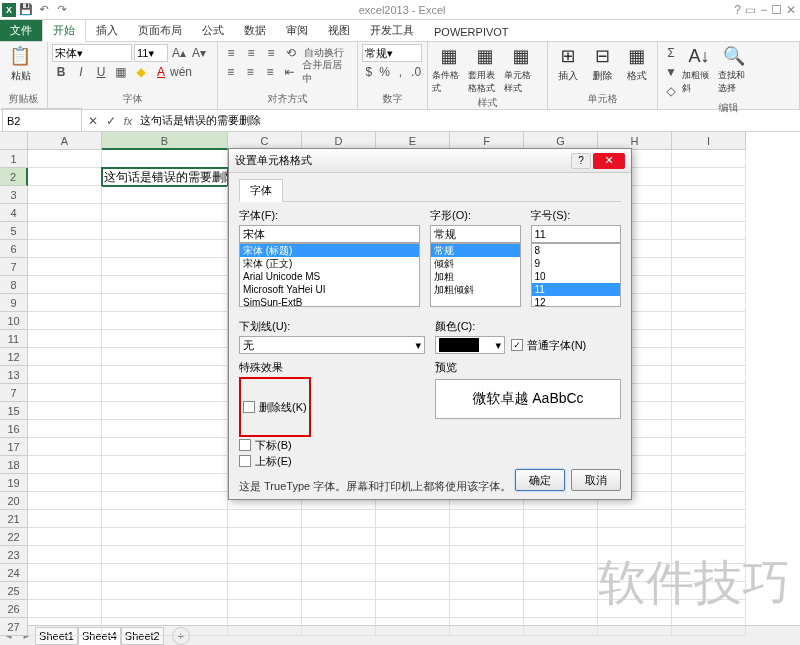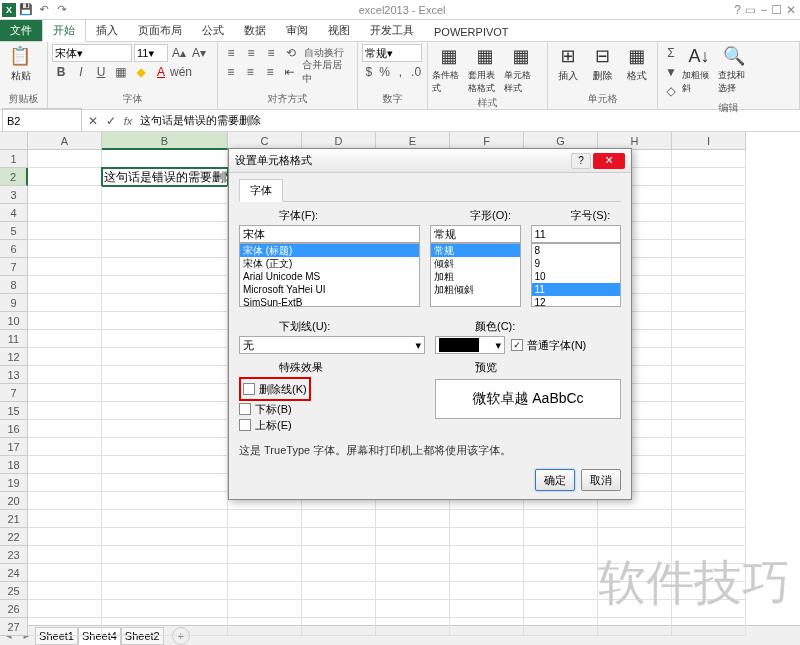--- a/index.html
+++ b/index.html
@@ -63,33 +63,33 @@
 .dialog { position: absolute; left: 228px; top: 148px; width: 404px; height: 352px; background: #f0f0f0; border: 1px solid #888; box-shadow: 2px 2px 8px rgba(0,0,0,0.3); font-size: 11px; }
 .dlg-title { height: 24px; background: linear-gradient(#fdfdfd,#e8e8e8); border-bottom: 1px solid #ccc; display: flex; align-items: center; padding: 0 6px; }
 .dlg-title .t { flex: 1; }
 .dlg-title .h { width: 20px; height: 16px; border: 1px solid #ccc; background: #eee; text-align: center; line-height: 14px; border-radius: 2px; margin-left: 2px; font-size: 10px; }
 .dlg-title .x { width: 32px; height: 16px; background: #e81123; color: #fff; text-align: center; line-height: 14px; border-radius: 2px; margin-left: 2px; font-size: 11px; }
 .dlg-body { padding: 6px 10px; }
 .dlg-tabs { display: flex; border-bottom: 1px solid #ccc; }
 .dlg-tab { padding: 3px 10px; border: 1px solid #ccc; border-bottom: 1px solid #fff; background: #fff; margin-bottom: -1px; }
 .dlg-grid { display: flex; gap: 10px; margin-top: 6px; }
 .dcol { flex: 1; }
-.dlbl { margin-bottom: 2px; margin-left: 40px; }
+.dlbl { margin-bottom: 2px; }
 .dinput { width: 100%; height: 18px; border: 1px solid #aaa; background: #fff; padding: 0 3px; display: flex; align-items: center; justify-content: space-between; }
 .dlist { width: 100%; height: 64px; border: 1px solid #aaa; background: #fff; overflow: hidden; }
 .dlist .item { padding: 0 3px; height: 13px; line-height: 13px; font-size: 10px; white-space: nowrap; }
 .dlist .item.sel { background: #3399ff; color: #fff; }
 .dsec { margin-top: 6px; }
-.redbox { border: 2px solid #d00; padding: 2px 2px; display: inline-block; }
+.redbox { border: 2px solid #d00; padding: 20px 2px; display: inline-block; }
 .chk { height: 16px; display: flex; align-items: center; gap: 4px; }
 .chk .box { width: 12px; height: 12px; border: 1px solid #888; background: #fff; display:flex; align-items:center; justify-content:center; font-size:9px; }
 .preview { border: 1px solid #aaa; background: #fff; height: 40px; display: flex; align-items: center; justify-content: center; font-size: 14px; margin-top: 4px; }
 .dlg-note { margin-top: 10px; color: #333; }
 .dlg-btns { position: absolute; right: 10px; bottom: 8px; display: flex; gap: 6px; }
-.dlg-btn { width: 40px; height: 22px; border: 1px solid #888; background: linear-gradient(#fdfdfd,#e4e4e4); border-radius: 2px; display: flex; align-items: center; justify-content: center; }
+.dlg-btn { width: 50px; height: 22px; border: 1px solid #888; background: linear-gradient(#fdfdfd,#e4e4e4); border-radius: 2px; display: flex; align-items: center; justify-content: center; }
 .dlg-btn.primary { border: 1px solid #3b79b7; box-shadow: 0 0 2px #6aa8e6; }
 
 .watermark { position: absolute; right: 10px; bottom: 30px; font-size: 48px; color: #ccc; font-family: SimHei, sans-serif; pointer-events: none; }
 .colorbox { display:inline-block; width:40px; height:14px; background:#000; vertical-align:middle; }
 </style>
 </head>
 <body>
 
 <div class="titlebar">
   <div class="qat">

